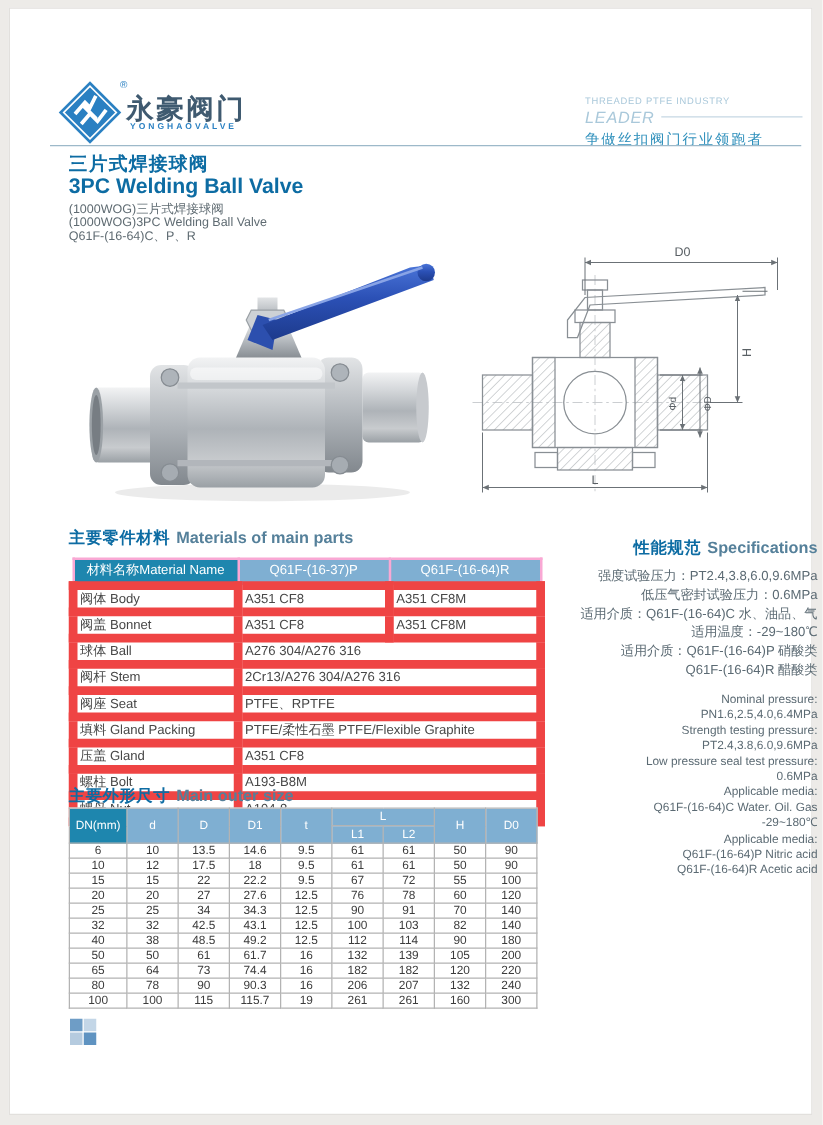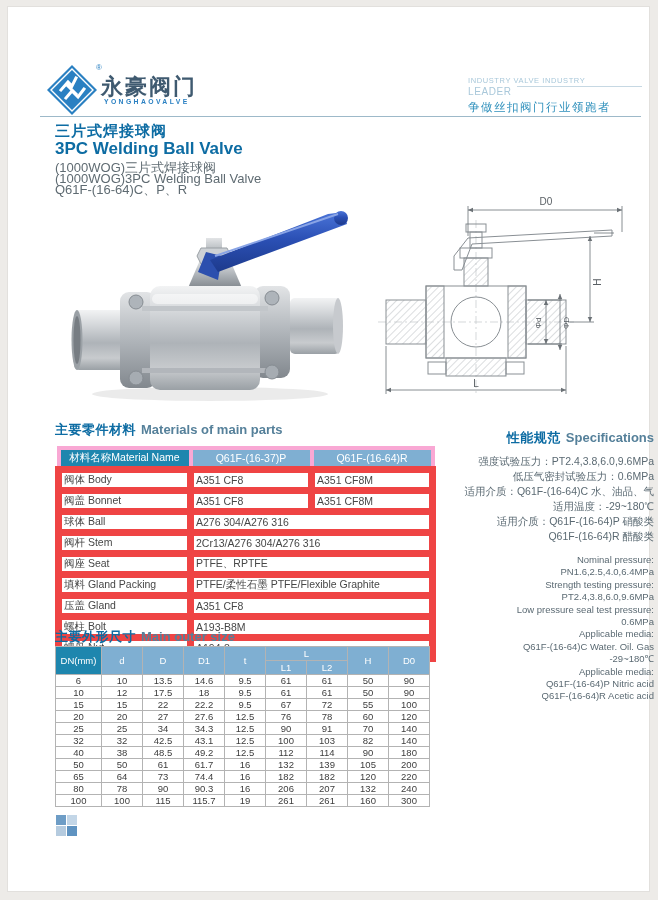--- a/index.html
+++ b/index.html
@@ -8,40 +8,40 @@
   .sheet{position:absolute;left:7px;top:6px;width:643px;height:886px;background:#fff;
          border:1px solid #e2e0dd;box-sizing:border-box;}
   .abs{position:absolute;}
 
   
   .logo-cn{left:101px;top:72px;font-size:22px;font-weight:bold;color:#3f5a70;letter-spacing:2px;}
   .logo-en{left:104px;top:98px;font-size:6.8px;color:#2a80c2;letter-spacing:2.4px;font-weight:bold;}
   .reg{left:96px;top:63px;font-size:8px;color:#2a80c2;}
   .tagline{left:468px;top:76px;width:174px;}
   .tg1{font-size:7.5px;color:#a9c8da;letter-spacing:0.6px;}
-  .tg2{font-size:10px;color:#a9c8da;letter-spacing:0.6px;display:flex;gap:5px;margin-top:1px;}
+  .tg2{font-size:13px;color:#a9c8da;letter-spacing:0.6px;display:flex;align-items:center;gap:5px;margin-top:1px;font-style:italic;}
   .tg2 .ln{flex:1;height:1px;background:#c6d8e3;}
   .tg3{font-size:11.5px;color:#2f90bc;margin-top:3px;letter-spacing:1.5px;}
   .header-rule{left:40px;top:116px;width:601px;height:1px;background:#9db9c9;}
 
   
   .title-cn{left:55px;top:122px;font-size:15px;font-weight:bold;color:#0d6ca3;letter-spacing:1px;}
   .title-en{left:55px;top:139px;font-size:17px;font-weight:bold;color:#0d6ca3;}
-  .subs{left:55px;top:162px;font-size:13px;color:#5f6b72;line-height:11px;}
+  .subs{left:55px;top:162px;font-size:10px;color:#5f6b72;line-height:11px;}
 
   
   .sec-title{font-size:13px;font-weight:bold;}
   .sec-title .cn{color:#0d6ca3;letter-spacing:0.5px;}
   .sec-title .en{color:#55809a;margin-left:5px;}
 
   
   table{border-collapse:collapse;table-layout:fixed;background:#fff;}
   th,td{box-sizing:border-box;}
   .mat-table{width:374px;font-size:10.5px;color:#474747;}
-  .mat-table th{font-weight:normal;color:#fff;height:21px;border:4px solid #f9a8d4;font-size:10.5px;padding:0;}
+  .mat-table th{font-weight:normal;color:#fff;height:21px;border:2px solid #f9a8d4;font-size:10.5px;padding:0;}
   .mat-table td{border:7px solid #ef4444;text-align:left;height:17px;padding:0 2px;margin-top:39px;}
   .hd-dark{background:#1e86ae;}
   .hd-light{background:#7fafd2;}
   .dim-table{width:374px;font-size:9.5px;color:#3c3c3c;}
   .dim-table th{font-weight:normal;color:#fff;border:1px solid #b3b3b3;height:14px;font-size:9.5px;padding:0;}
   .dim-table td{border:1px solid #b3b3b3;text-align:center;height:11.4px;padding:0;}
 
   
   .spec{left:442px;top:429px;width:212px;text-align:right;}
   .spec-cn{margin-top:7px;font-size:10.5px;color:#5b6a73;line-height:15px;}
@@ -60,21 +60,21 @@
 <svg class="abs" style="left:46px;top:64px" width="52" height="52" viewBox="0 0 52 52">
   <polygon points="26,1 51,26 26,51 1,26" fill="#2a80c2"></polygon>
   <polygon points="26,5 47,26 26,47 5,26" fill="none" stroke="#ffffff" stroke-width="1.4"></polygon>
   <path d="M15,26 L22,18 L26,22 L30,14 M20,34 L26,27 L32,33 L38,25 M22,22 L30,30" stroke="#ffffff" stroke-width="3" fill="none" stroke-linecap="square"></path>
 </svg>
 <div class="abs reg">®</div>
 <div class="abs logo-cn">永豪阀门</div>
 <div class="abs logo-en">YONGHAOVALVE</div>
 
 <div class="abs tagline">
-  <div class="tg1">INDUSTRY VALVE INDUSTRY</div>
+  <div class="tg1">THREADED PTFE INDUSTRY</div>
   <div class="tg2">
     <span>LEADER</span>
     <span class="ln"></span>
   </div>
   <div class="tg3">争做丝扣阀门行业领跑者</div>
 </div>
 <div class="abs header-rule"></div>
 
 <div class="abs title-cn">三片式焊接球阀</div>
 <div class="abs title-en">3PC Welding Ball Valve</div>

